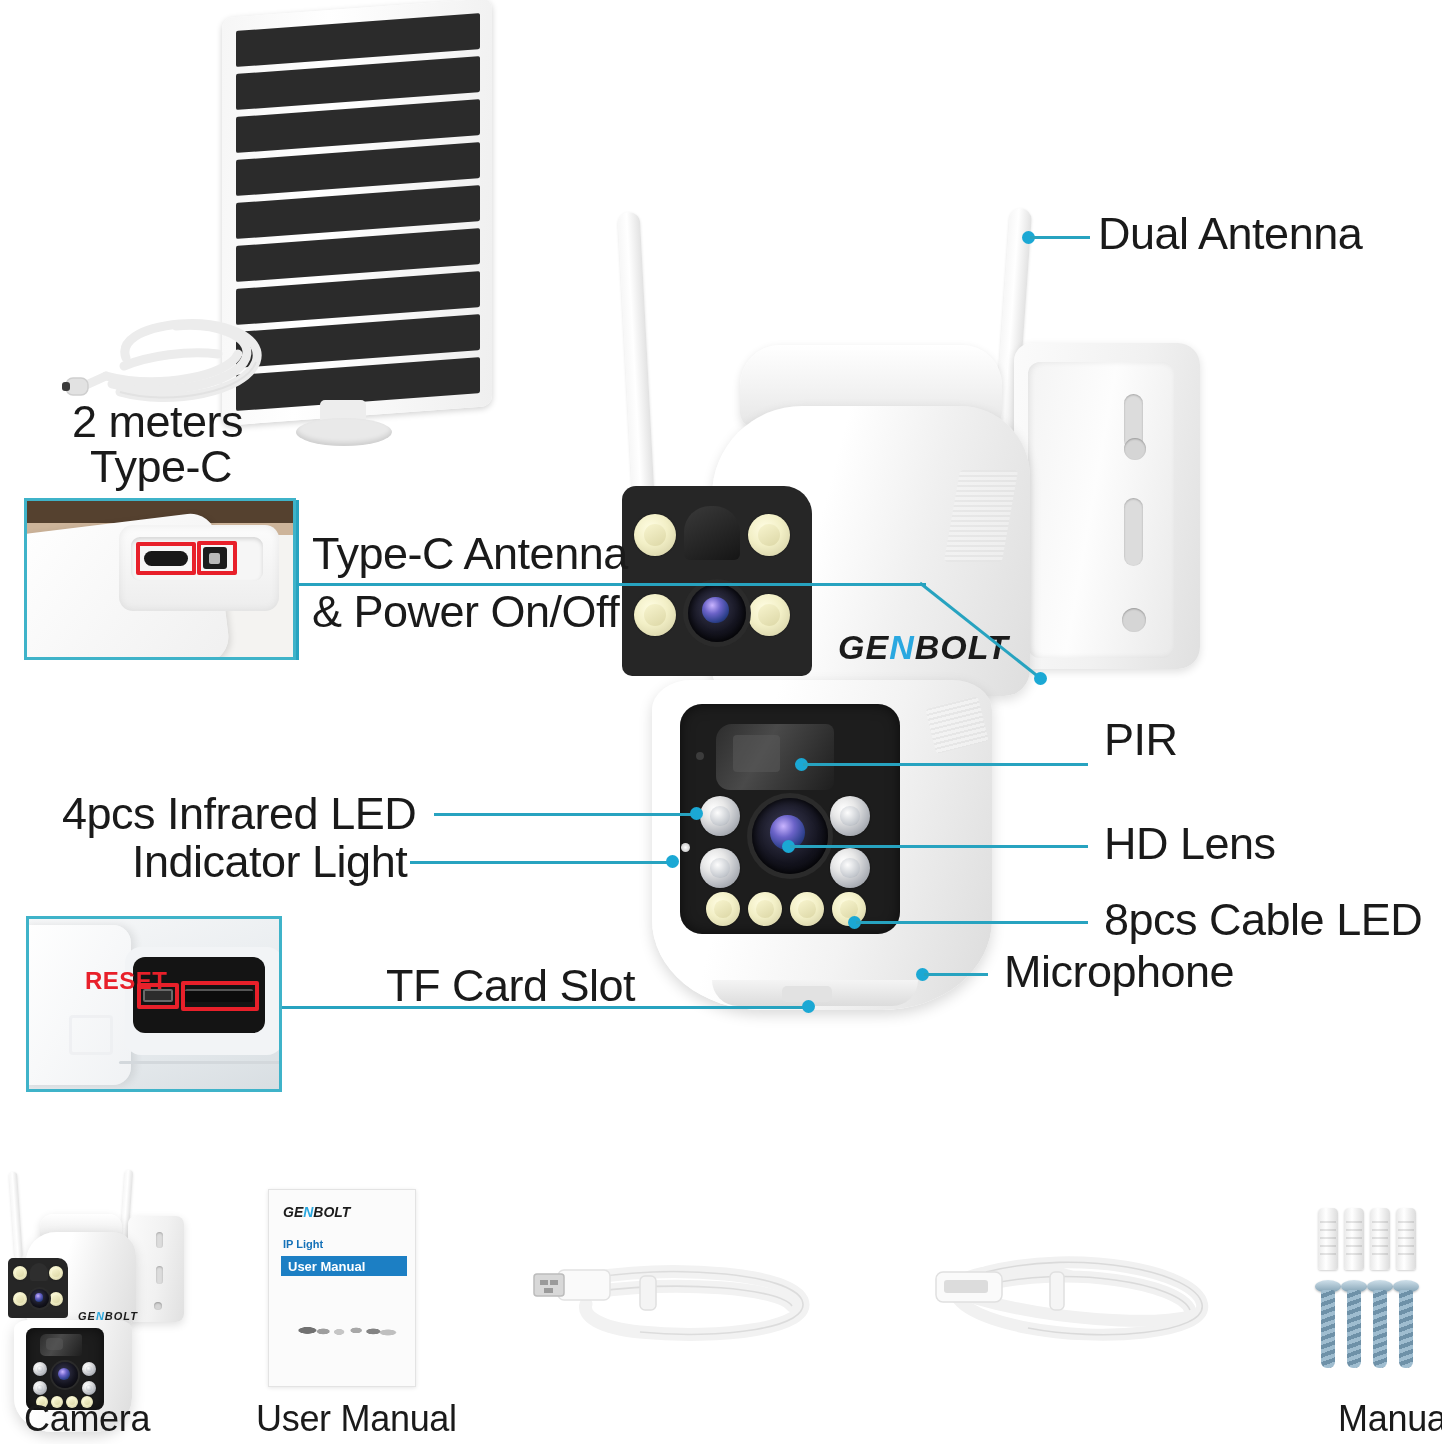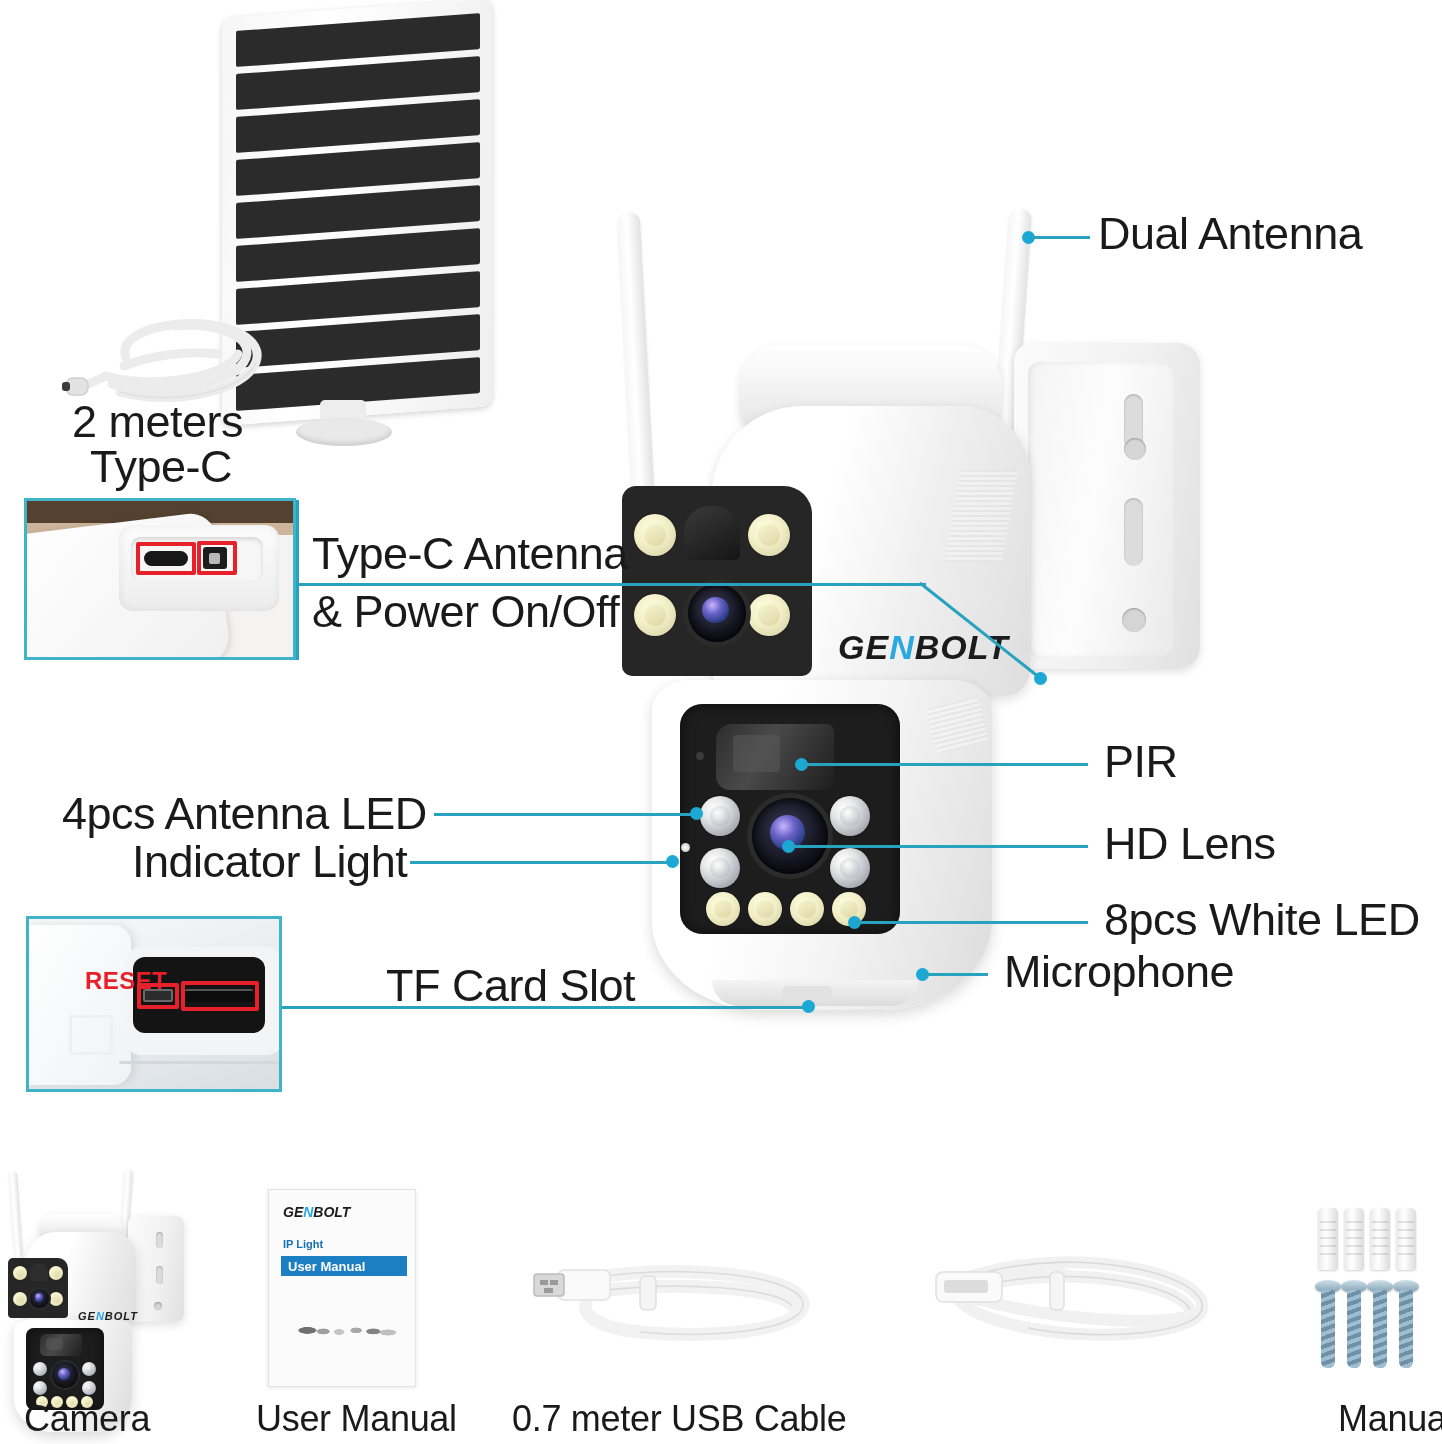--- a/index.html
+++ b/index.html
@@ -332,45 +332,45 @@
       <path d="M0 23 L 120 118" fill="none" stroke="#27A3C0" stroke-width="3"></path>
     </svg>
     <div class="cl-dot" style="left:1034px;top:672px;"></div>
     <div class="label" style="left:312px;top:530px;">Type-C Antenna</div>
     <div class="label" style="left:312px;top:588px;">&amp; Power On/Off</div>
   </div>
 
   <div>
     <div class="cl-dot" style="left:795px;top:758px;"></div>
     <div class="cl-line" style="left:803px;top:763px;width:285px;"></div>
-    <div class="label" style="left:1104px;top:738px;">PIR</div>
+    <div class="label" style="left:1104px;top:716px;">PIR</div>
   </div>
 
   <div>
     <div class="cl-dot" style="left:782px;top:840px;"></div>
     <div class="cl-line" style="left:790px;top:845px;width:298px;"></div>
     <div class="label" style="left:1104px;top:820px;">HD Lens</div>
   </div>
 
   <div>
     <div class="cl-dot" style="left:848px;top:916px;"></div>
     <div class="cl-line" style="left:856px;top:921px;width:232px;"></div>
-    <div class="label" style="left:1104px;top:896px;">8pcs White LED</div>
+    <div class="label" style="left:1104px;top:896px;">8pcs Cable LED</div>
   </div>
 
   <div>
     <div class="cl-dot" style="left:916px;top:968px;"></div>
     <div class="cl-line" style="left:924px;top:973px;width:64px;"></div>
     <div class="label" style="left:1004px;top:948px;text-align:right;">Microphone</div>
   </div>
 
   <div>
     <div class="cl-line" style="left:434px;top:813px;width:262px;"></div>
     <div class="cl-dot" style="left:690px;top:807px;"></div>
-    <div class="label r" style="left:62px;top:790px;">4pcs Antenna LED</div>
+    <div class="label r" style="left:62px;top:790px;">4pcs Infrared LED</div>
   </div>
 
   <div>
     <div class="cl-line" style="left:410px;top:861px;width:262px;"></div>
     <div class="cl-dot" style="left:666px;top:855px;"></div>
     <div class="label r" style="left:132px;top:838px;">Indicator Light</div>
   </div>
 
   <div>
     <div class="cl-line" style="left:282px;top:1006px;width:528px;"></div>
@@ -435,21 +435,20 @@
         <path d="M62 52 C 150 40, 250 48, 262 66"></path>
       </g>
       <rect x="110" y="36" width="16" height="34" rx="5" fill="#f4f4f4" stroke="#e0e0e0" stroke-width="1.5"></rect>
       <rect x="28" y="30" width="52" height="30" rx="6" fill="#fafafa" stroke="#e2e2e2" stroke-width="1.5"></rect>
       <rect x="4" y="34" width="30" height="22" rx="3" fill="#d8d8d8" stroke="#bcbcbc" stroke-width="1.5"></rect>
       <rect x="10" y="40" width="8" height="5" fill="#9a9a9a"></rect>
       <rect x="20" y="40" width="8" height="5" fill="#9a9a9a"></rect>
       <rect x="14" y="48" width="9" height="5" fill="#9a9a9a"></rect>
     </svg>
   </div>
-  <div class="acc-label" style="left:512px;top:1398px;">0.7 meter USB Cable</div>
 
   <div class="abs" style="left:900px;top:1230px;width:330px;height:130px;">
     <svg class="abs" style="left:0;top:0;width:330px;height:130px;" viewBox="0 0 330 130">
       <g fill="none" stroke="#f1f1f1" stroke-width="12" stroke-linecap="round">
         <path d="M86 42 C 180 18, 296 42, 302 74 C 308 104, 200 112, 128 98 C 76 88, 46 70, 58 54 C 68 40, 130 34, 170 46"></path>
         <path d="M80 56 C 170 34, 280 54, 290 80"></path>
         <path d="M74 68 C 150 90, 250 96, 292 86"></path>
       </g>
       <g fill="none" stroke="#dadada" stroke-width="1.6">
         <path d="M86 42 C 180 18, 296 42, 302 74 C 308 104, 200 112, 128 98"></path>

